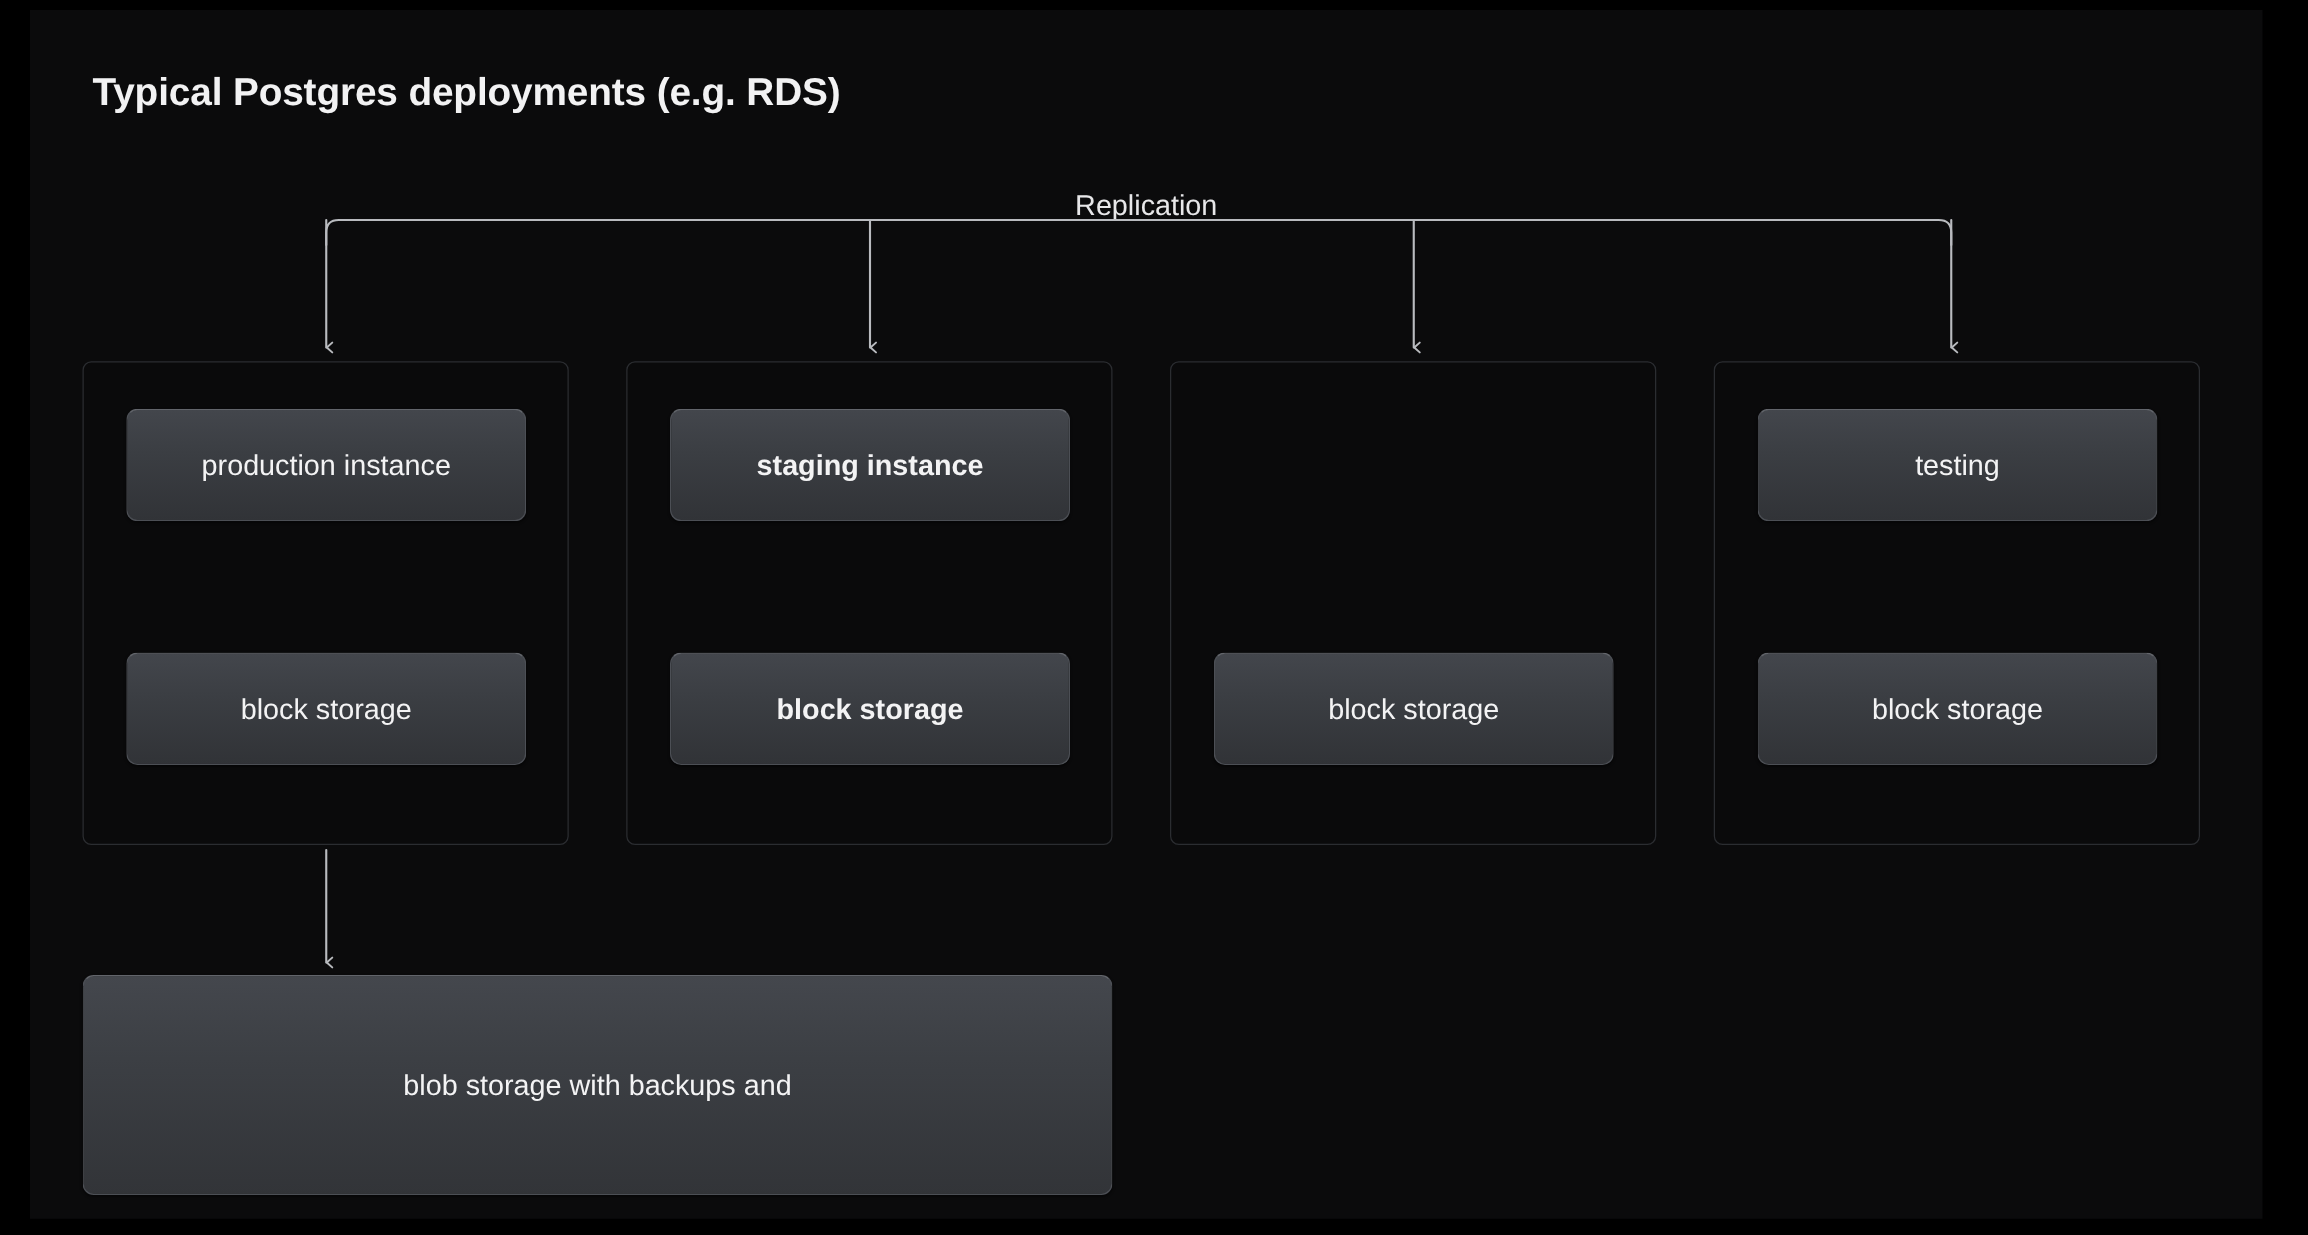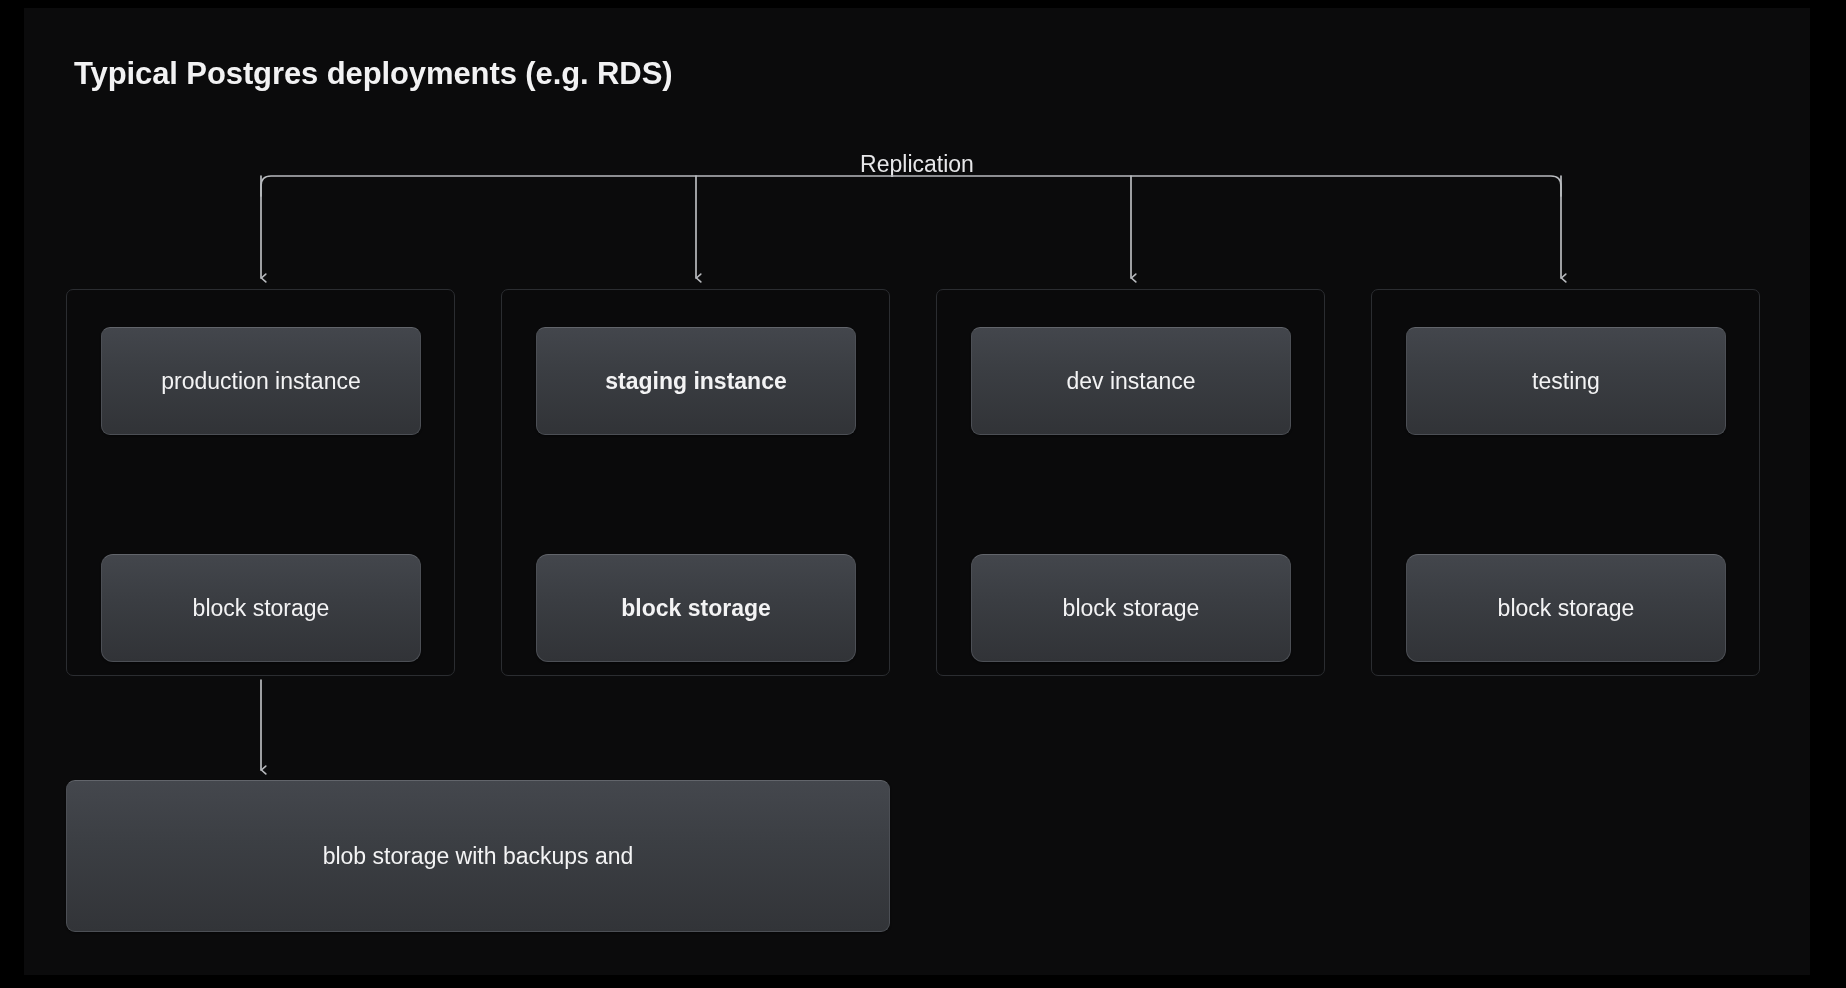--- a/index.html
+++ b/index.html
@@ -82,43 +82,43 @@
   #group-production { left: 42px;   }
   #group-staging    { left: 477px; font-weight: bold;  }
   #group-dev        { left: 912px;  }
   #group-testing    { left: 1347px; }
 
   
   .node-box {
     position: absolute;
     left: 34px;
     width: 320px;
-    height: 108px;
+    height: 90px;
     border-radius: 9px;
     background: linear-gradient(to bottom, #43464c 0%, #3b3e43 38%, #313337 100%);
     border: 1px solid #4c4f55;
     border-top-color: #62656b;
     box-sizing: border-box;
     display: flex;
     align-items: center;
     justify-content: center;
     color: #f3f3f4;
     font-size: 23px;
     box-shadow: 0 1px 2px rgba(0,0,0,0.45);
   }
   .node-instance { top: 37px; }
-  .node-storage  { top: 264px; border-radius: 12px; }
+  .node-storage  { top: 232px; }
 
   
   #blob-storage-box {
     position: absolute;
     left: 42px;
     top: 772px;
     width: 824px;
-    height: 152px;
+    height: 176px;
     border-radius: 9px;
     background: linear-gradient(to bottom, #44474d 0%, #3c3f44 38%, #323438 100%);
     border: 1px solid #4c4f55;
     border-top-color: #62656b;
     box-sizing: border-box;
     display: flex;
     flex-direction: column;
     align-items: center;
     justify-content: center;
     color: #f3f3f4;
@@ -185,23 +185,20 @@
     <div class="group-box" id="group-staging">
       <div class="node-box node-instance">
         <span>staging instance</span>
       </div>
       <div class="node-box node-storage">
         <span>block storage</span>
       </div>
     </div>
 
     <div class="group-box" id="group-dev">
-      <div class="node-box node-instance">
-        <span>dev instance</span>
-      </div>
       <div class="node-box node-storage">
         <span>block storage</span>
       </div>
     </div>
 
     <div class="group-box" id="group-testing">
       <div class="node-box node-instance">
         <span>testing</span>
       </div>
       <div class="node-box node-storage">

